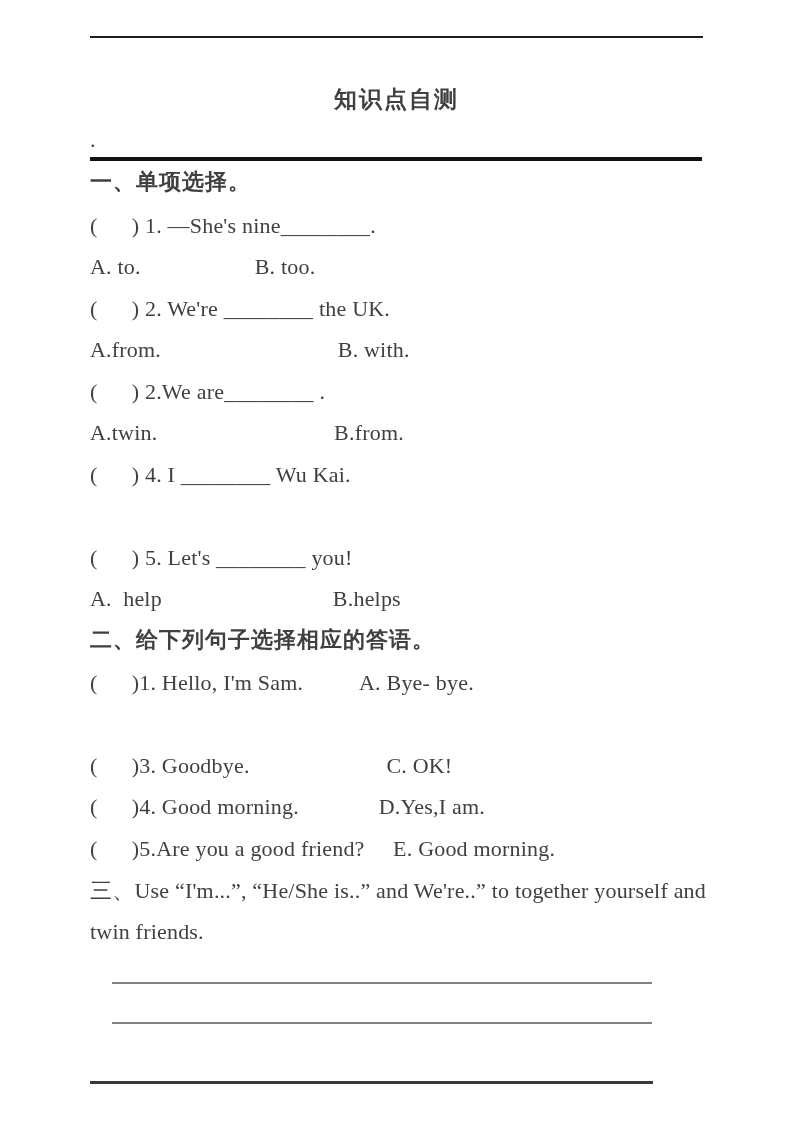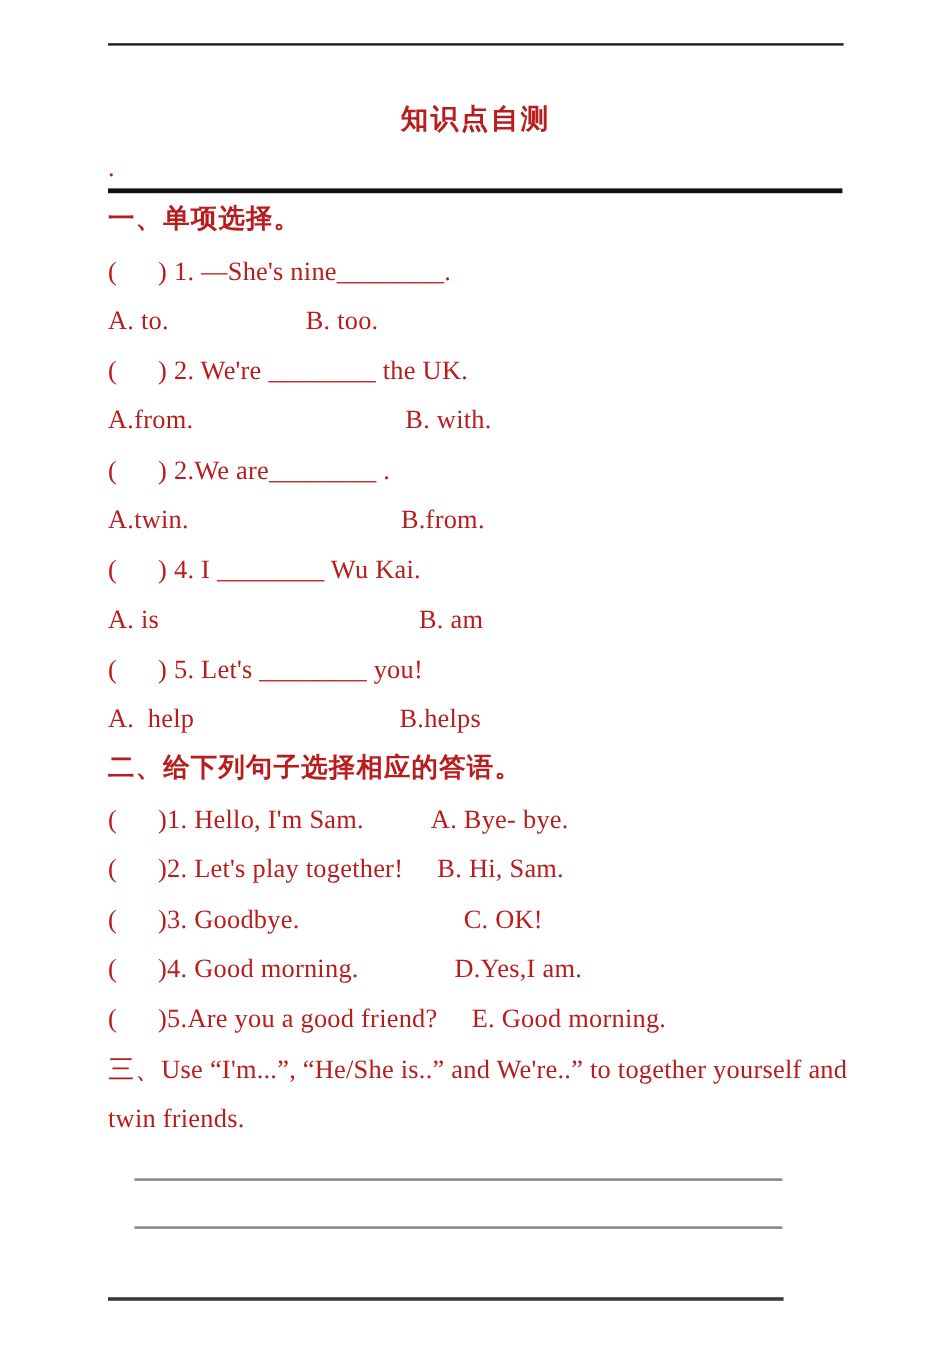--- a/index.html
+++ b/index.html
@@ -2,21 +2,21 @@
 <html><head>
 <meta charset="utf-8">
 <style>
   html, body { margin: 0; padding: 0; background: #ffffff; }
   .page {
     position: relative;
     width: 793px;
     height: 1122px;
     background: #ffffff;
     font-family: "Liberation Serif", "DejaVu Serif", serif;
-    color: #b91c1c;
+    color: #404040;
     font-size: 22px;
     overflow: hidden;
   }
   .line {
     position: absolute;
     left: 90px;
     white-space: pre;
     line-height: 27px;
     letter-spacing: 0.2px;
   }
@@ -61,28 +61,26 @@
 
   <div class="line cjk" style="top:168px">一、单项选择。</div>
 
   <div class="line" style="top:212px">(      ) 1. —She's nine________.</div>
   <div class="line" style="top:253px">A. to.                    B. too.</div>
   <div class="line" style="top:295px">(      ) 2. We're ________ the UK.</div>
   <div class="line" style="top:336px">A.from.                               B. with.</div>
   <div class="line" style="top:378px">(      ) 2.We are________ .</div>
   <div class="line" style="top:419px">A.twin.                               B.from.</div>
   <div class="line" style="top:461px">(      ) 4. I ________ Wu Kai.</div>
-  <div class="line" style="top:502px">A. is                                      B. am</div>
   <div class="line" style="top:544px">(      ) 5. Let's ________ you!</div>
   <div class="line" style="top:585px">A.  help                              B.helps</div>
 
   <div class="line cjk" style="top:626px">二、给下列句子选择相应的答语。</div>
 
   <div class="line" style="top:669px">(      )1. Hello, I'm Sam.          A. Bye- bye.</div>
-  <div class="line" style="top:710px">(      )2. Let's play together!     B. Hi, Sam.</div>
   <div class="line" style="top:752px">(      )3. Goodbye.                        C. OK!</div>
   <div class="line" style="top:793px">(      )4. Good morning.              D.Yes,I am.</div>
   <div class="line" style="top:835px">(      )5.Are you a good friend?     E. Good morning.</div>
 
   <div class="line" style="top:877px">三、Use “I'm...”, “He/She is..” and We're..” to together yourself and</div>
   <div class="line" style="top:918px">twin friends.</div>
 
   <div class="write-line write-line-1"></div>
   <div class="write-line write-line-2"></div>
 

